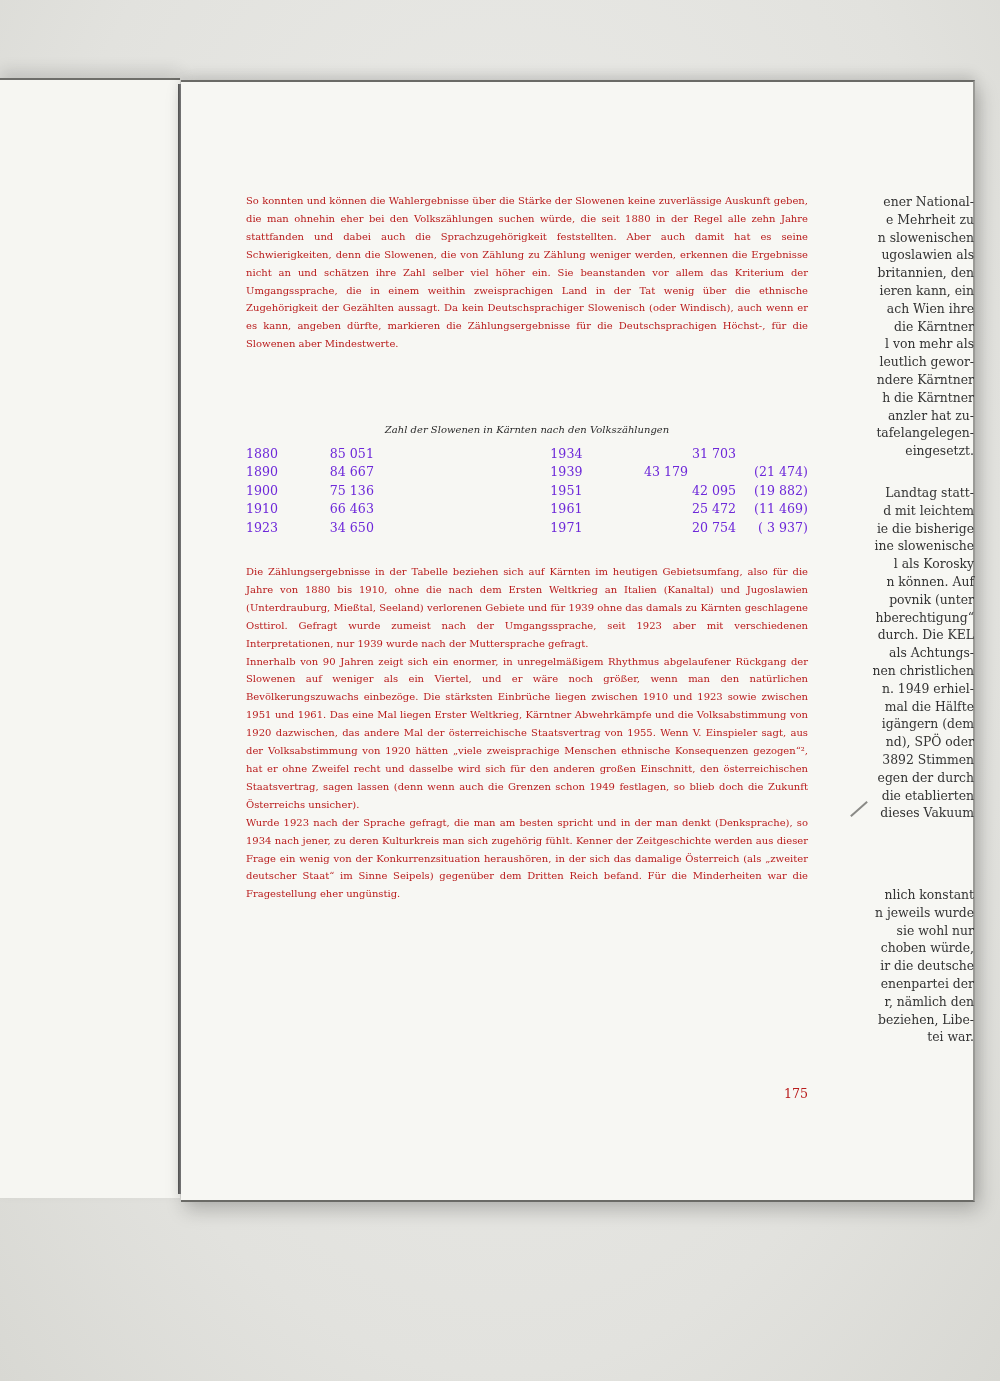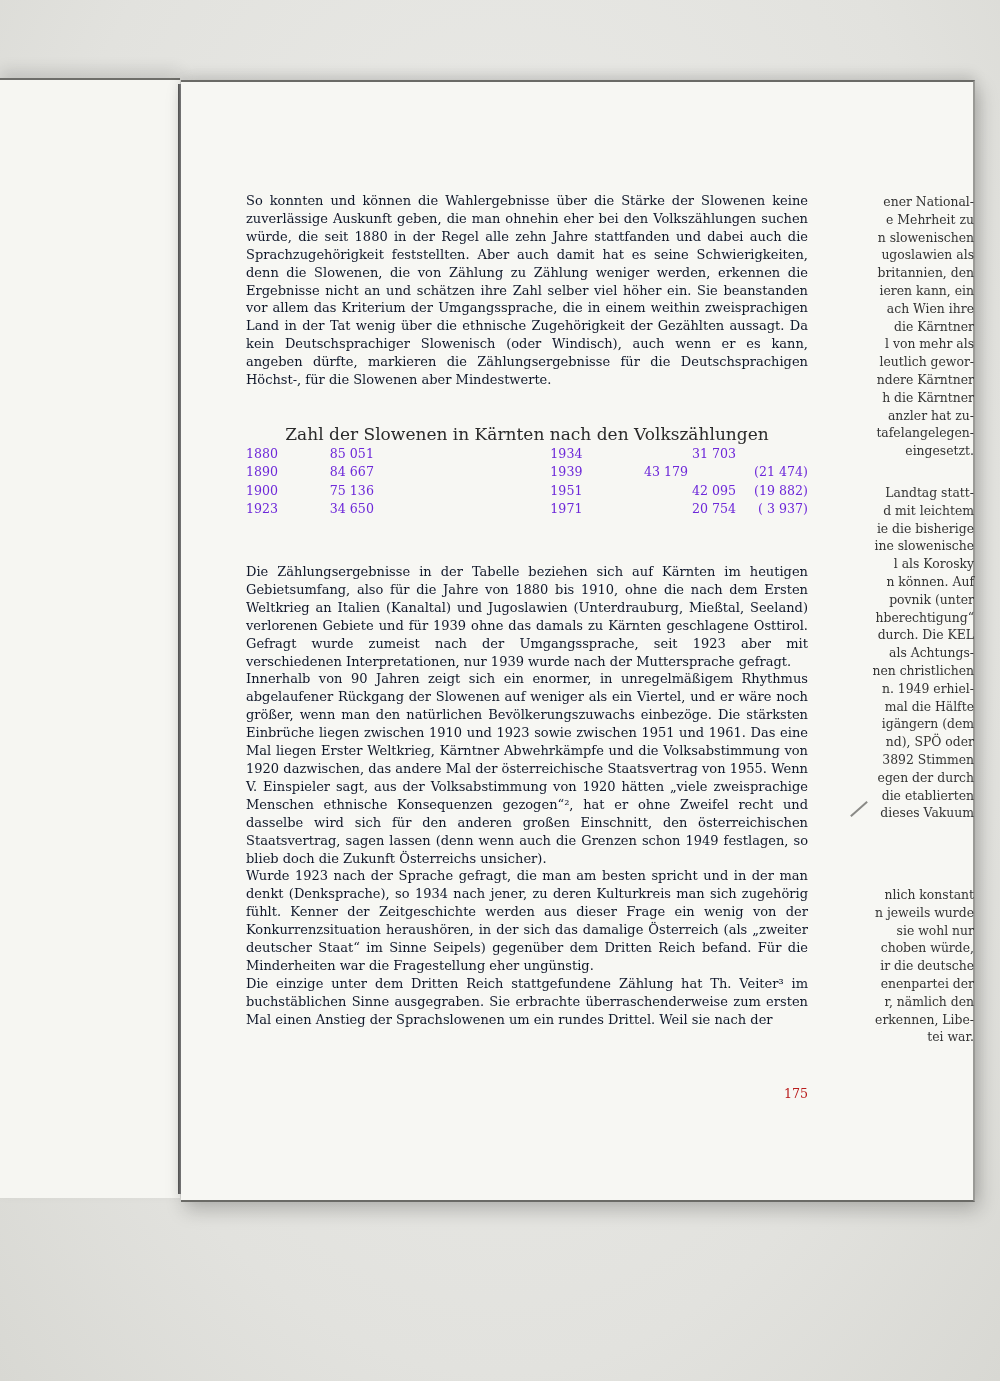--- a/index.html
+++ b/index.html
@@ -33,27 +33,27 @@
     box-shadow: 4px 8px 18px rgba(0,0,0,0.22), 0 -6px 12px rgba(0,0,0,0.1);
   }
   .left-text {
     position:absolute; right:26px; width:170px; text-align:right;
     font-size:12.4px; line-height:17.8px; color:#333;
     white-space:nowrap;
   }
   .left-text .ln { display:block; }
   .body-text {
     position:absolute; left:246px; width:562px;
-    font-size:13px; line-height:17.9px; color:#0f172a;
+    font-size:10px; line-height:17.9px; color:#b91c1c;
     text-align:justify;
   }
   .para { margin:0; text-align:justify; text-align-last:left; }
   .table-title {
     position:absolute; left:246px; width:562px; top:424px;
-    text-align:center; font-size:17px; color:#2a2a2a;
+    text-align:center; font-style:italic; font-size:10px; color:#2a2a2a;
   }
   .census-table {
     position:absolute; left:246px; top:446px; width:562px;
     border-collapse:collapse; font-size:12.6px; color:#6d28d9;
   }
   .census-table td { padding:0; height:18.4px; vertical-align:top; white-space:pre; }
   .c-year1 { width:96px; }
   .c-val1 { width:262px; }
   .c-year2 { width:108px; }
   .c-val2 { text-align:right; }
@@ -113,21 +113,21 @@
     <span class="ln">dieses Vakuum</span>
   </div>
 <div class="left-text" id="lb3" style="top:886px;">
     <span class="ln">nlich konstant</span>
     <span class="ln">n jeweils wurde</span>
     <span class="ln">sie wohl nur</span>
     <span class="ln">choben würde,</span>
     <span class="ln">ir die deutsche</span>
     <span class="ln">enenpartei der</span>
     <span class="ln">r, nämlich den</span>
-    <span class="ln">erkennen, Libe-</span>
+    <span class="ln">beziehen, Libe-</span>
     <span class="ln">tei war.</span>
   </div>
 
 <div class="body-text" style="top:192px;">
   <p class="para">So konnten und können die Wahlergebnisse über die Stärke der Slowenen keine zuverlässige Auskunft geben, die man ohnehin eher bei den Volkszählungen suchen würde, die seit 1880 in der Regel alle zehn Jahre stattfanden und dabei auch die Sprachzugehörigkeit feststellten. Aber auch damit hat es seine Schwierigkeiten, denn die Slowenen, die von Zählung zu Zählung weniger werden, erkennen die Ergebnisse nicht an und schätzen ihre Zahl selber viel höher ein. Sie beanstanden vor allem das Kriterium der Umgangssprache, die in einem weithin zweisprachigen Land in der Tat wenig über die ethnische Zugehörigkeit der Gezählten aussagt. Da kein Deutschsprachiger Slowenisch (oder Windisch), auch wenn er es kann, angeben dürfte, markieren die Zählungsergebnisse für die Deutschsprachigen Höchst-, für die Slowenen aber Mindestwerte.</p>
 </div>
 
 <div class="table-title">Zahl der Slowenen in Kärnten nach den Volkszählungen</div>
 
 <table class="census-table">
@@ -144,29 +144,34 @@
         <td class="c-year2">1939</td>
         <td class="c-val2"><span>43 179</span><span style="display: inline-block; width: 72px; text-align: right; white-space: pre; padding-left: 48px;">(21 474)</span></td>
       </tr>
       <tr>
         <td class="c-year1">1900</td>
         <td class="c-val1">75 136</td>
         <td class="c-year2">1951</td>
         <td class="c-val2"><span>42 095</span><span style="display: inline-block; width: 72px; text-align: right; white-space: pre;">(19 882)</span></td>
       </tr>
       <tr>
+        <td class="c-year1">1910</td>
+        <td class="c-val1">66 463</td>
+        <td class="c-year2">1961</td>
+        <td class="c-val2"><span>25 472</span><span style="display: inline-block; width: 72px; text-align: right; white-space: pre;">(11 469)</span></td>
+      </tr>
+      <tr>
         <td class="c-year1">1923</td>
         <td class="c-val1">34 650</td>
         <td class="c-year2">1971</td>
         <td class="c-val2"><span>20 754</span><span style="display: inline-block; width: 72px; white-space: pre;">( 3 937)</span></td>
       </tr>
     </tbody>
 </table>
 
 <div class="body-text" style="top:563px;">
   <p class="para">Die Zählungsergebnisse in der Tabelle beziehen sich auf Kärnten im heutigen Gebietsumfang, also für die Jahre von 1880 bis 1910, ohne die nach dem Ersten Weltkrieg an Italien (Kanaltal) und Jugoslawien (Unterdrauburg, Mießtal, Seeland) verlorenen Gebiete und für 1939 ohne das damals zu Kärnten geschlagene Osttirol. Gefragt wurde zumeist nach der Umgangssprache, seit 1923 aber mit verschiedenen Interpretationen, nur 1939 wurde nach der Muttersprache gefragt.</p>
   <p class="para">Innerhalb von 90 Jahren zeigt sich ein enormer, in unregelmäßigem Rhythmus abgelaufener Rückgang der Slowenen auf weniger als ein Viertel, und er wäre noch größer, wenn man den natürlichen Bevölkerungszuwachs einbezöge. Die stärksten Einbrüche liegen zwischen 1910 und 1923 sowie zwischen 1951 und 1961. Das eine Mal liegen Erster Weltkrieg, Kärntner Abwehrkämpfe und die Volksabstimmung von 1920 dazwischen, das andere Mal der österreichische Staatsvertrag von 1955. Wenn V. Einspieler sagt, aus der Volksabstimmung von 1920 hätten „viele zweisprachige Menschen ethnische Konsequenzen gezogen“², hat er ohne Zweifel recht und dasselbe wird sich für den anderen großen Einschnitt, den österreichischen Staatsvertrag, sagen lassen (denn wenn auch die Grenzen schon 1949 festlagen, so blieb doch die Zukunft Österreichs unsicher).</p>
   <p class="para">Wurde 1923 nach der Sprache gefragt, die man am besten spricht und in der man denkt (Denksprache), so 1934 nach jener, zu deren Kulturkreis man sich zugehörig fühlt. Kenner der Zeitgeschichte werden aus dieser Frage ein wenig von der Konkurrenzsituation heraushören, in der sich das damalige Österreich (als „zweiter deutscher Staat“ im Sinne Seipels) gegenüber dem Dritten Reich befand. Für die Minderheiten war die Fragestellung eher ungünstig.</p>
-  <p class="para">Die einzige unter dem Dritten Reich stattgefundene Zählung hat Th. Veiter³ im buchstäblichen Sinne ausgegraben. Sie erbrachte überraschenderweise zum ersten Mal einen Anstieg der Sprachslowenen um ein rundes Drittel. Weil sie nach der</p>
 </div>
 
 <div class="page-number">175</div>
 <div class="pen-mark"></div>
 
 </body></html>

